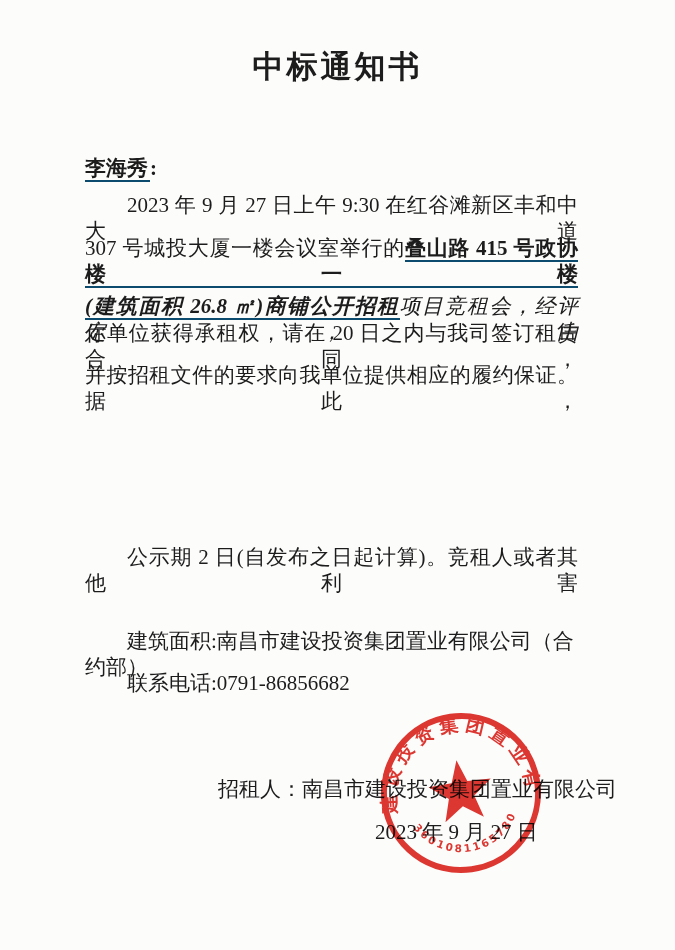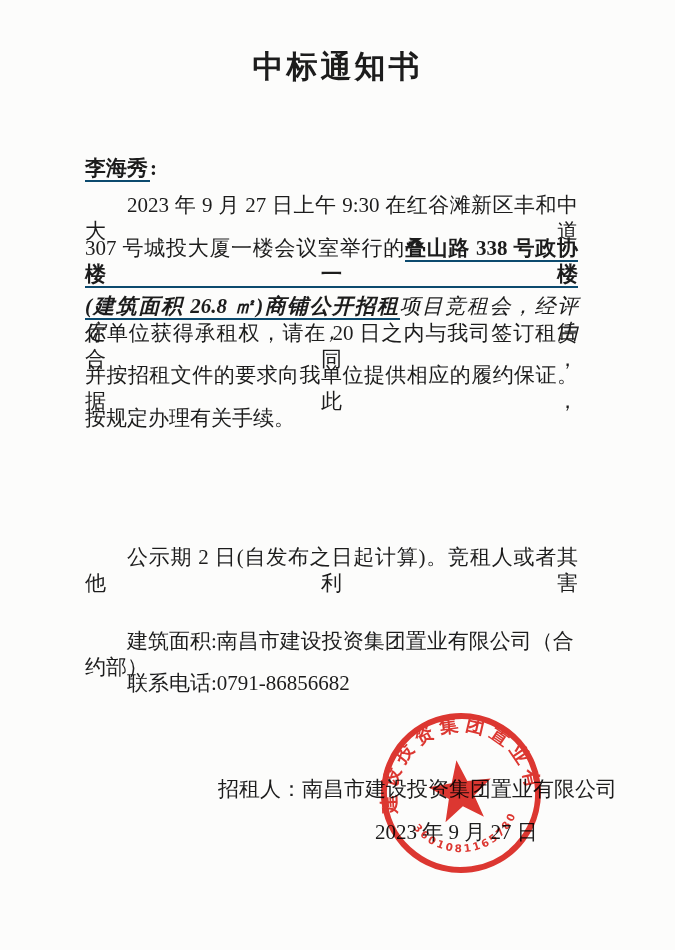--- a/index.html
+++ b/index.html
@@ -47,30 +47,29 @@
 
   <div class="doc-title">中标通知书</div>
 
   <div class="line addressee">
     <span class="u">李海秀</span><span>:</span>
   </div>
 
   <div class="line b1 just indent">2023 年 9 月 27 日上午 9:30 在红谷滩新区丰和中大道</div>
 
   <div class="line b2 just">
-    <span>307 号城投大厦一楼会议室举行的</span><span class="u">叠山路 338 号政协楼一楼</span>
+    <span>307 号城投大厦一楼会议室举行的</span><span class="u">叠山路 415 号政协楼一楼</span>
   </div>
 
   <div class="line b3 just">
     <span class="u">(建筑面积 26.8 ㎡)商铺公开招租</span><span>项目竞租会，经评定，由</span>
   </div>
 
   <div class="line b4 just">你单位获得承租权，请在 20 日之内与我司签订租赁合同，</div>
   <div class="line b5 just">并按招租文件的要求向我单位提供相应的履约保证。据此，</div>
-  <div class="line b6">按规定办理有关手续。</div>
 
 
   <div class="line p1 just indent">公示期 2 日(自发布之日起计算)。竞租人或者其他利害</div>
   <div class="line p3 indent">建筑面积:南昌市建设投资集团置业有限公司（合约部）</div>
   <div class="line p4 indent">联系电话:0791-86856682</div>
 
   <div class="renter">
     <span>招租人：</span><span>南昌市建设投资集团置业有限公司</span>
   </div>
 

